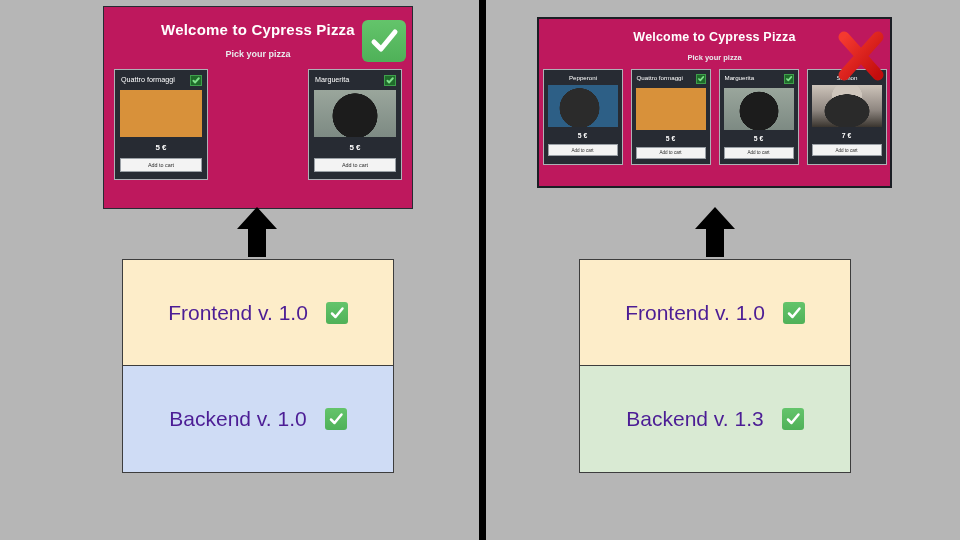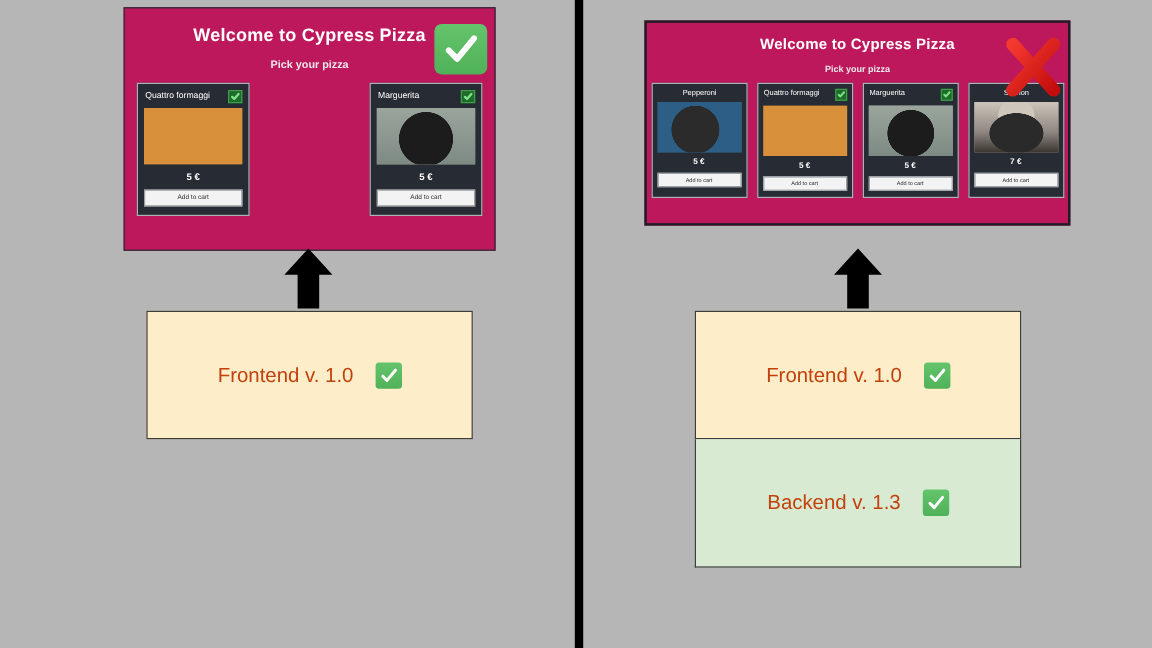--- a/index.html
+++ b/index.html
@@ -217,22 +217,22 @@
     display: flex;
     align-items: center;
     justify-content: center;
     gap: 18px;
     border: 1px solid #3d3d3d;
     box-sizing: border-box;
     height: 107px;
   }
   .version-row + .version-row { border-top: none; }
   .version-label {
-    font-size: 17px;
-    color: #c2410c;
+    font-size: 21px;
+    color: #4c1d95;
   }
   .version-check {
     width: 22px;
     height: 22px;
     border-radius: 3px;
     background: linear-gradient(180deg,#64c46b 0%, #4fb158 100%);
     display: inline-flex;
     align-items: center;
     justify-content: center;
     flex: none;
@@ -286,20 +286,28 @@
 
   <div class="arrow" style="left:235px; top:203px;">
     <svg viewBox="0 0 44 56" aria-hidden="true">
       <path d="M22 4 L42 26 L31 26 L31 54 L13 54 L13 26 L2 26 Z" fill="#000000"></path>
     </svg>
   </div>
 
   <div class="version-stack" style="left:122px; top:259px; width:272px;" id="versions-left">
       <div class="version-row" style="background: rgb(253, 237, 201);">
         <span class="version-label">Frontend v. 1.0</span>
+        <span class="version-check">
+          <svg viewBox="0 0 32 32" aria-hidden="true">
+            <path d="M6 17 L13 24 L27 7" fill="none" stroke="#ffffff" stroke-width="5" stroke-linecap="round" stroke-linejoin="round"></path>
+          </svg>
+        </span>
+      </div>
+      <div class="version-row" style="background: rgb(207, 220, 245);">
+        <span class="version-label">Backend v. 1.0</span>
         <span class="version-check">
           <svg viewBox="0 0 32 32" aria-hidden="true">
             <path d="M6 17 L13 24 L27 7" fill="none" stroke="#ffffff" stroke-width="5" stroke-linecap="round" stroke-linejoin="round"></path>
           </svg>
         </span>
       </div>
     </div>
 
   <div class="app-window right">
     <div class="app-title">Welcome to Cypress Pizza</div>

